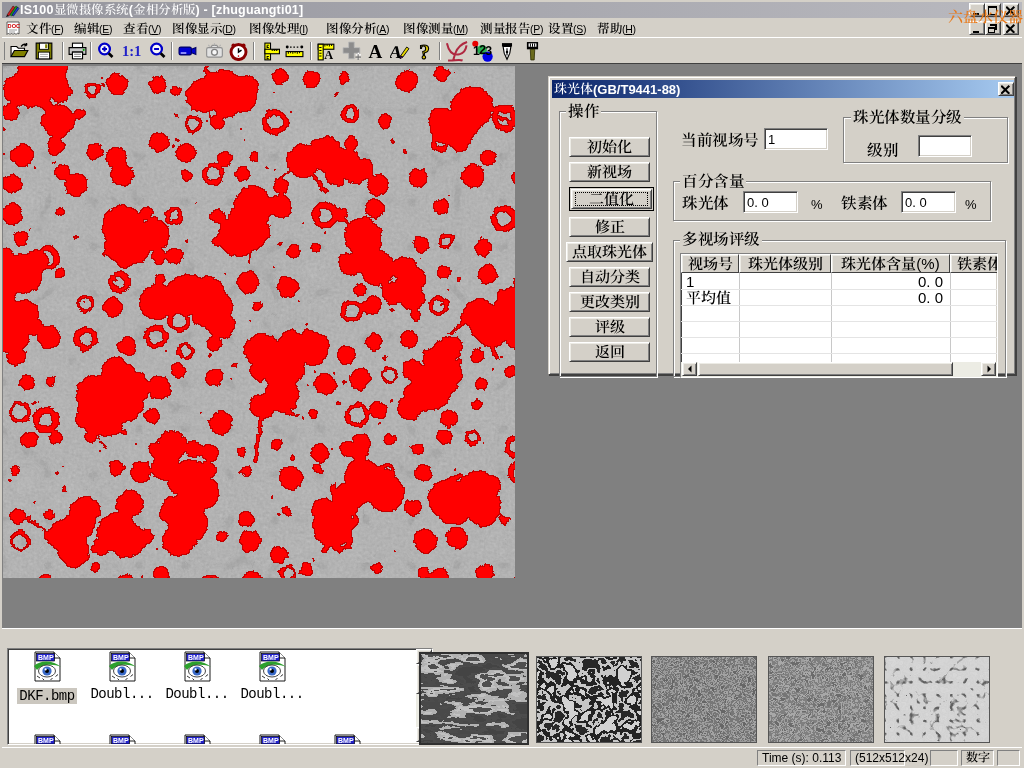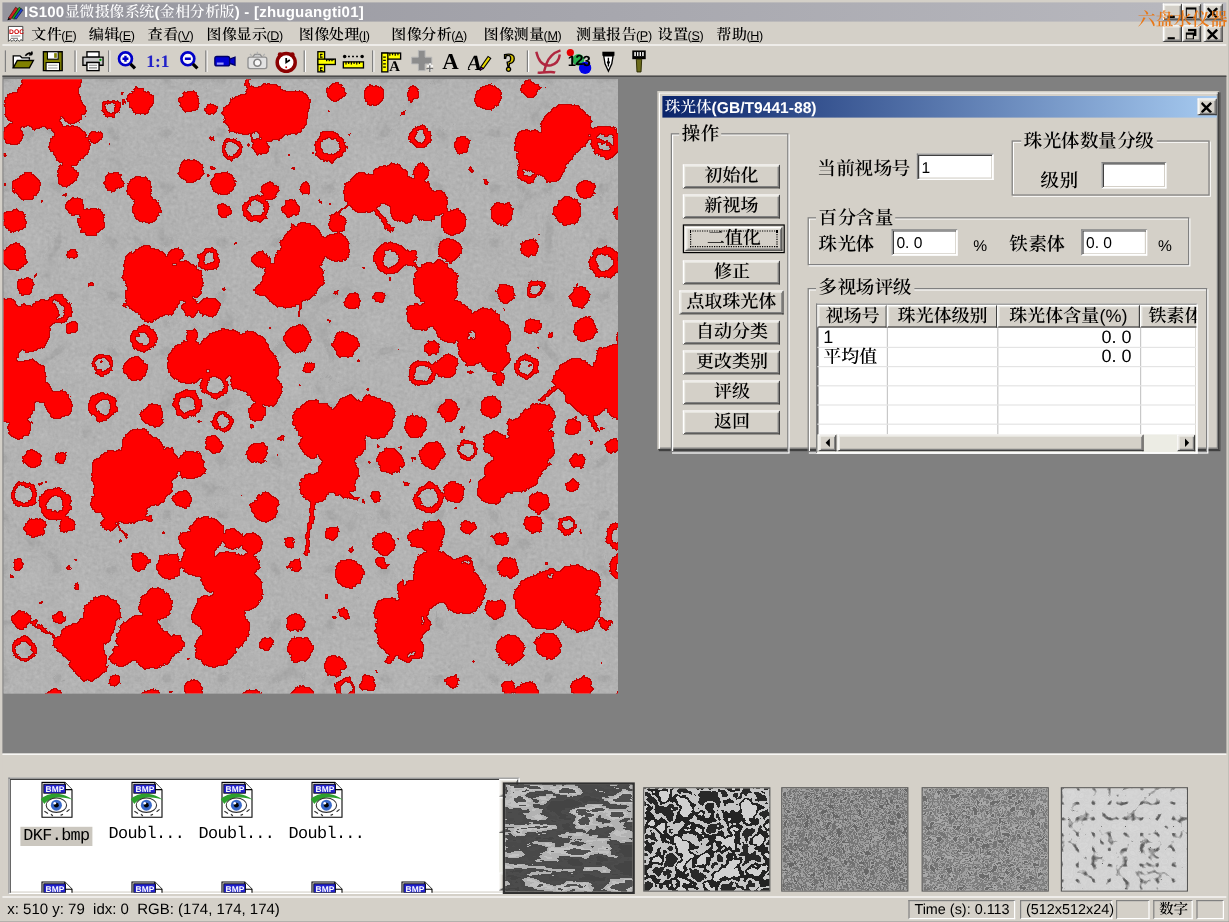--- a/index.html
+++ b/index.html
@@ -1480,23 +1480,22 @@
                 <feFuncB type="table" tableValues="0.38 0.60 0.84 0.82 0.84 0.82 0.85 0.83"></feFuncB>
               </feComponentTransfer>
             </filter>
           </defs>
           <rect width="104" height="88" filter="url(#th4)"></rect>
         </svg></div>
     </div>
 </div>
 
 <div class="abs" id="statusbar">
-  <span class="abs" style="left:4px;top:3px;white-space:pre">x: 510 y: 79  idx: 0  RGB: (174, 174, 174)</span>
   <div class="spanel" style="left:755px;width:89px"><span>Time (s): 0.113</span></div>
-  <div class="spanel" style="left:848px;width:77px"><span>(512x512x24)</span></div>
+  <div class="spanel" style="left:848px;width:55px"><span>(512x512x24)</span></div>
   <div class="spanel" style="left:928px;width:28px"></div>
   <div class="spanel" style="left:959px;width:33px"><span class="cjk"><svg class="g" viewBox="0 0 125 125" style="width: 1em;">
           <path d="m55 73v4h-49l-1-4zm-5 0l6-6l10 9q-2 2-5 2q-4 11-11 19q-7 9-18 14q-10 6-26 9l0-2q19-6 30-17q11-12 15-28zm-37 17q11 1 20 2q8 1 13 4q5 2 8 4q3 3 4 5q1 2 0 4q-1 2-2 3q-2 0-4 0q-3-4-8-7q-5-3-11-5q-5-3-11-4q-6-2-11-3zm-2 3q2-3 5-7q2-5 5-10q2-4 4-9q2-4 3-7l14 5q0 1-2 2q-1 0-5 0l3-2q-2 4-5 9q-2 5-6 10q-3 5-6 10zm99-69q0 0 2 1q1 1 3 3q1 1 4 3q2 2 3 4q0 2-3 2h-43v-4h27zm-16-15q-1 1-2 2q-1 0-3 0q-4 17-10 32q-6 14-15 25l-2-1q4-8 7-18q3-11 5-22q2-11 3-22zm18 24q-2 15-5 29q-4 13-10 24q-7 11-18 20q-11 8-28 14l-1-1q14-8 23-17q9-9 15-19q5-11 8-24q2-12 3-26zm-37 2q2 17 8 32q6 14 15 25q10 11 24 18l0 2q-4 0-7 2q-2 3-3 6q-13-8-21-20q-8-13-12-28q-4-16-6-33zm-10-22q-1 1-2 2q-1 0-3 0q-3 4-6 8q-4 3-7 6l-2-1q2-4 3-9q2-5 4-11zm-54-4q6 2 9 5q4 2 5 5q1 3 1 5q0 2-2 3q-1 2-3 2q-2 0-4-2q0-4-2-9q-3-5-5-8zm29 27q8 2 12 4q5 3 7 6q3 3 3 5q1 3-1 4q-1 2-3 3q-2 0-4-2q-1-3-4-6q-2-4-5-7q-4-3-6-6zm-1-3q-5 10-14 17q-9 8-20 13l-1-2q8-5 14-13q6-8 10-17h11zm6-27q0 1-1 2q-1 1-3 1v49q0 0-1 1q-2 1-3 2q-2 0-4 0h-2v-56zm14 17q0 0 2 2q2 1 4 3q3 3 5 5q-1 2-3 2h-61l-1-4h49z"></path>
         </svg><svg class="g" viewBox="0 0 125 125" style="width: 1em;">
           <path d="m102 25l7-7l12 11q-1 1-2 1q-1 1-3 1q-3 3-8 7q-5 4-9 6l-1 0q1-3 2-6q1-4 2-7q1-4 2-6zm-81-7q3 7 3 13q-1 5-3 9q-2 4-4 6q-2 1-4 1q-3 0-5-1q-2 0-3-3q0-3 1-5q1-2 4-4q2-1 5-3q2-3 3-6q2-3 1-7zm86 7v4h-87v-4zm-54-20q8 0 12 3q4 2 6 4q2 3 2 6q0 2-2 4q-2 2-4 2q-3 1-6-2q0-4-3-9q-3-5-6-8zm28 38l7-6l12 10q-1 1-2 1q-2 0-3 0q-6 4-14 8q-8 4-16 7h-2q4-2 8-6q3-4 7-7q3-4 5-7zm-9 17q0 3-4 4v42q0 4-1 7q-1 3-5 5q-4 2-11 3q-1-3-1-5q-1-2-3-3q-1-2-4-3q-3-1-9-1v-2q0 0 3 0q2 0 6 0q3 0 6 1q3 0 5 0q1 0 2-1q1 0 1-2v-46zm35 5q0 0 1 2q2 1 4 2q2 2 4 4q2 1 4 3q-1 2-3 2h-110l-1-4h94zm-19-22v4h-60l-1-4z"></path>
         </svg></span></div>
   <div class="spanel" style="left:995px;width:23px"></div>
 </div>
 
 </body></html>

